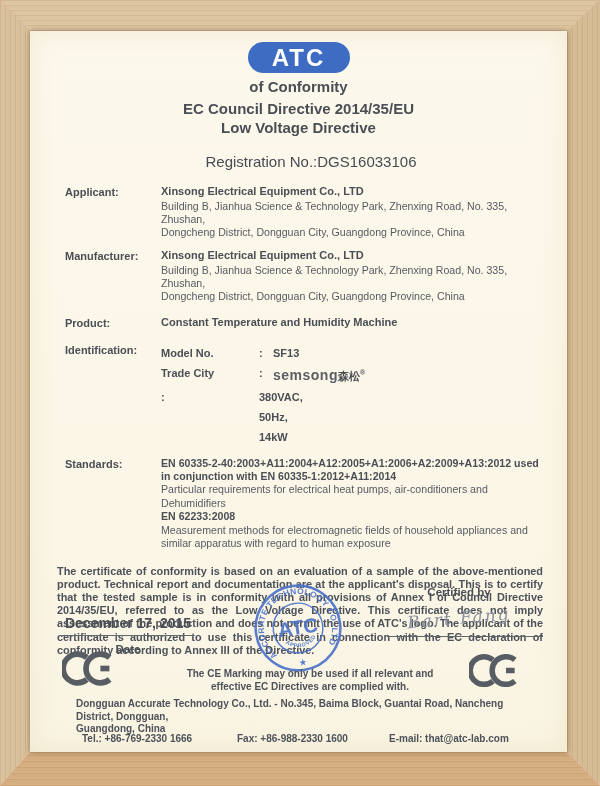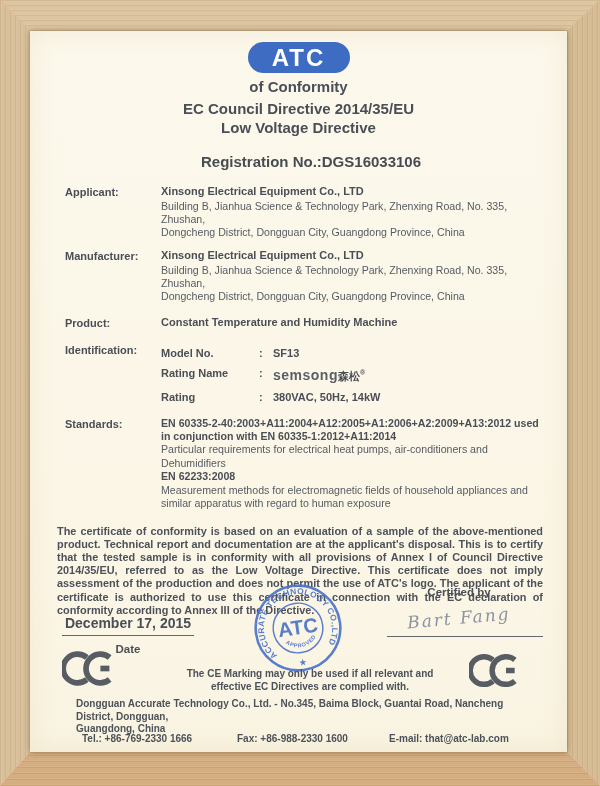--- a/index.html
+++ b/index.html
@@ -49,21 +49,21 @@
   }
   .cert-title {
     text-align: center; margin-top: 1px;
     font-size: 29px; font-weight: bold; color: #42474e;
     letter-spacing: 11px; text-indent: 11px; white-space: nowrap;
   }
   .hsub { text-align: center; font-weight: bold; color: #4a4f56; }
   .hsub1 { font-size: 15px; margin-top: 5px; }
   .hsub2 { font-size: 15px; margin-top: 5px; }
   .hsub3 { font-size: 15px; margin-top: 2px; }
-  .registration { text-align: center; font-weight: bold; font-size: 15px; color: #474c53; margin-top: 17px; margin-left: 25px; }
+  .registration { text-align: center; font-weight: normal; font-size: 15px; color: #474c53; margin-top: 17px; margin-left: 25px; }
 
   
   .fields { margin-top: 15px; padding: 0 26px 0 35px; }
   .frow { display: grid; grid-template-columns: 96px 1fr; align-items: start; }
   .flabel { font-weight: bold; font-size: 11px; color: #4a4f56; padding-top: 1px; }
   .fname { font-weight: bold; font-size: 11px; color: #4a4f56; }
   .faddr { font-size: 10.6px; line-height: 13px; margin-top: 3px; color: #565b62; }
   .mt10 { margin-top: 10px; }
   .mt13 { margin-top: 13px; }
   .mt14 { margin-top: 14px; }
@@ -174,26 +174,25 @@
 
       <div class="frow mt14">
         <div class="flabel">Identification:</div>
         <div>
           <div class="id-row">
             <span class="id-name">Model No.</span>
             <span class="id-colon">:</span>
             <span class="id-value">SF13</span>
           </div>
           <div class="id-row">
-            <span class="id-name">Rating Name</span>
+            <span class="id-name">Trade City</span>
             <span class="id-colon">:</span>
             <span class="id-value"><span class="brandname">semsong</span><span class="brand-cjk">森松</span><span class="brand-reg">®</span></span>
           </div>
           <div class="id-row">
-            <span class="id-name">Rating</span>
             <span class="id-colon">:</span>
             <span class="id-value">380VAC, 50Hz, 14kW</span>
           </div>
         </div>
       </div>
 
       <div class="frow mt10">
         <div class="flabel">Standards:</div>
         <div class="std-lines">
           <div class="std-bold">EN 60335-2-40:2003+A11:2004+A12:2005+A1:2006+A2:2009+A13:2012 used in conjunction with EN 60335-1:2012+A11:2014</div>

